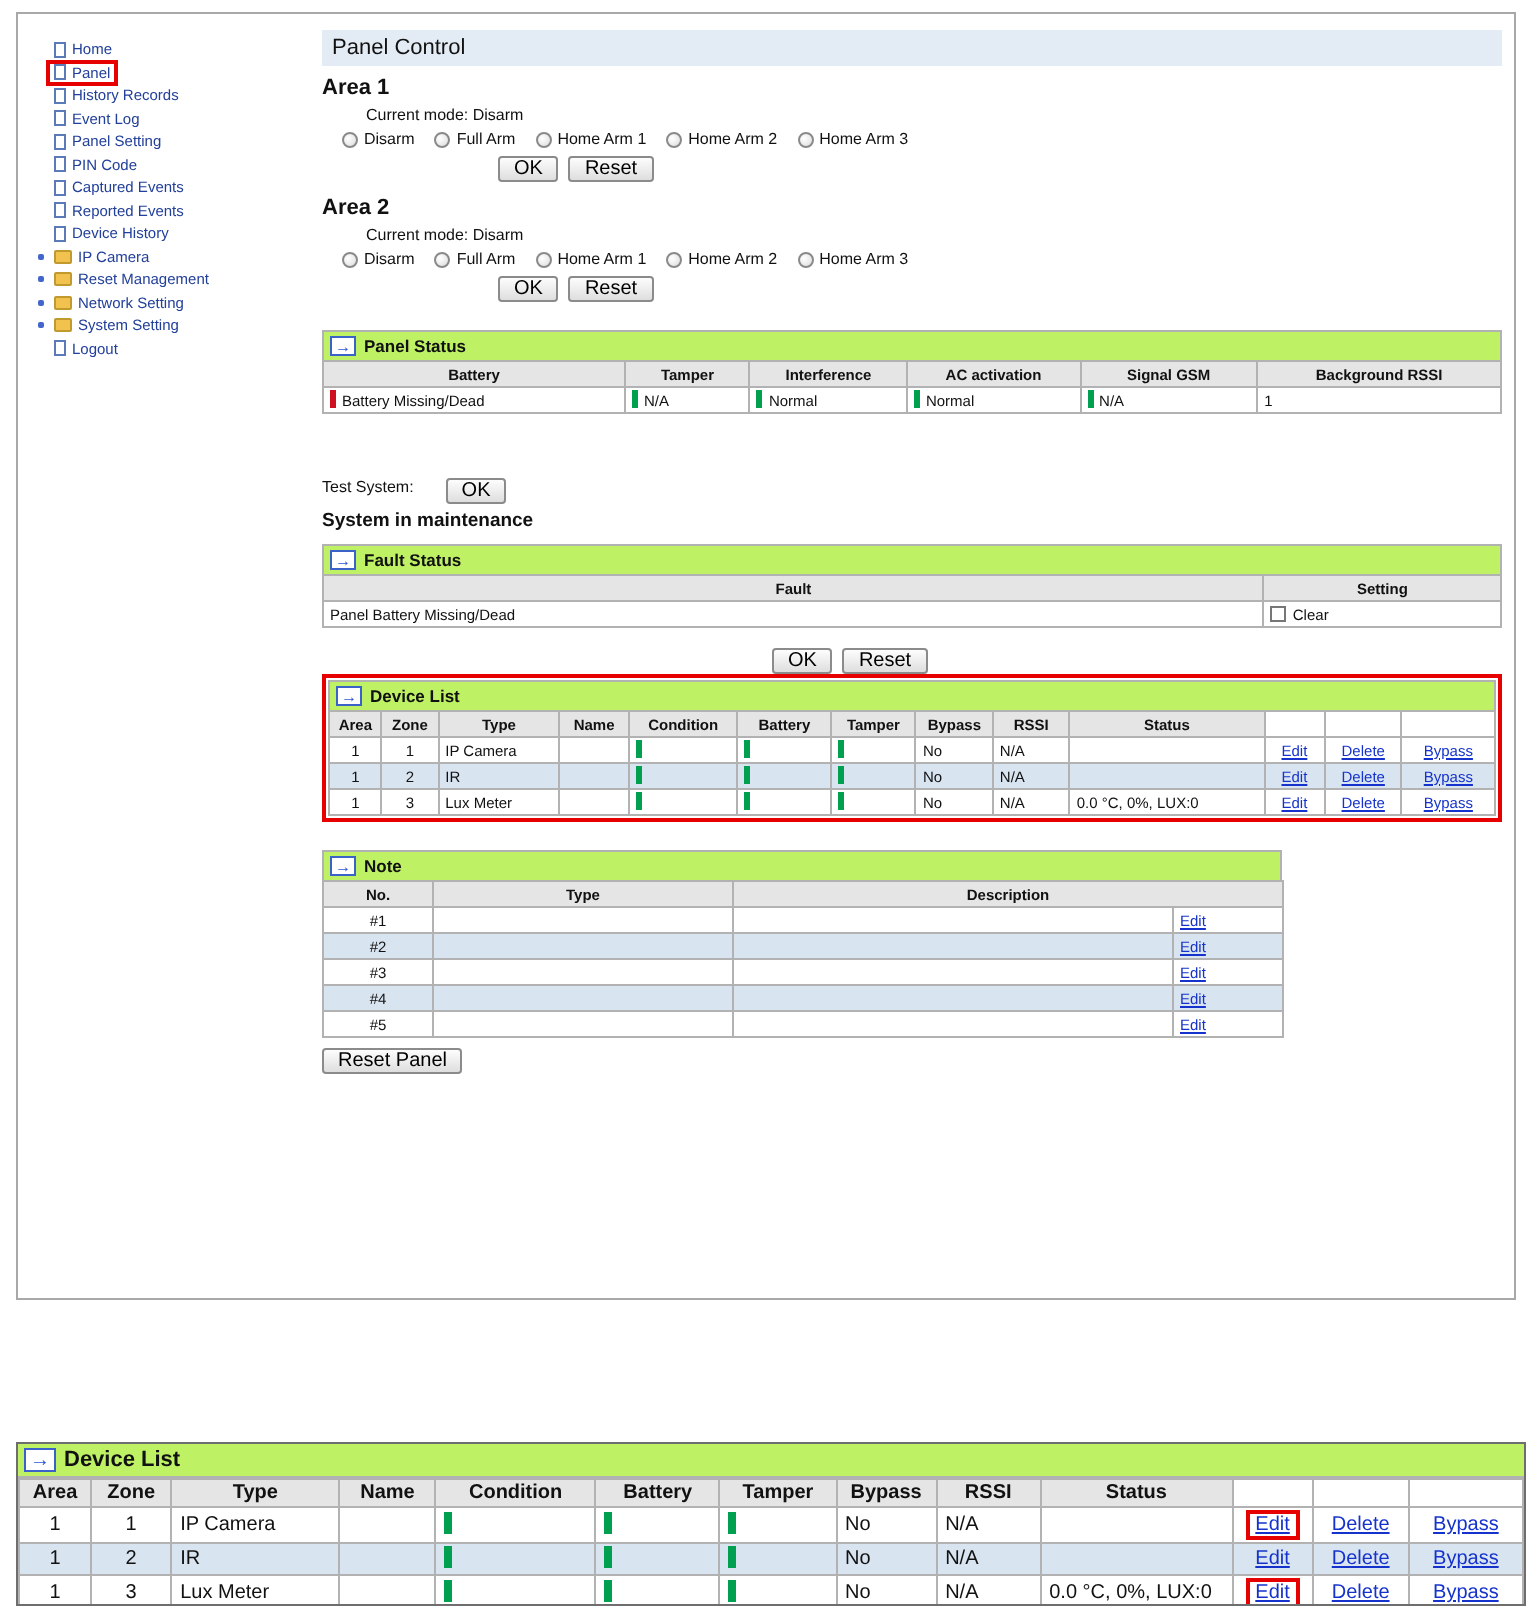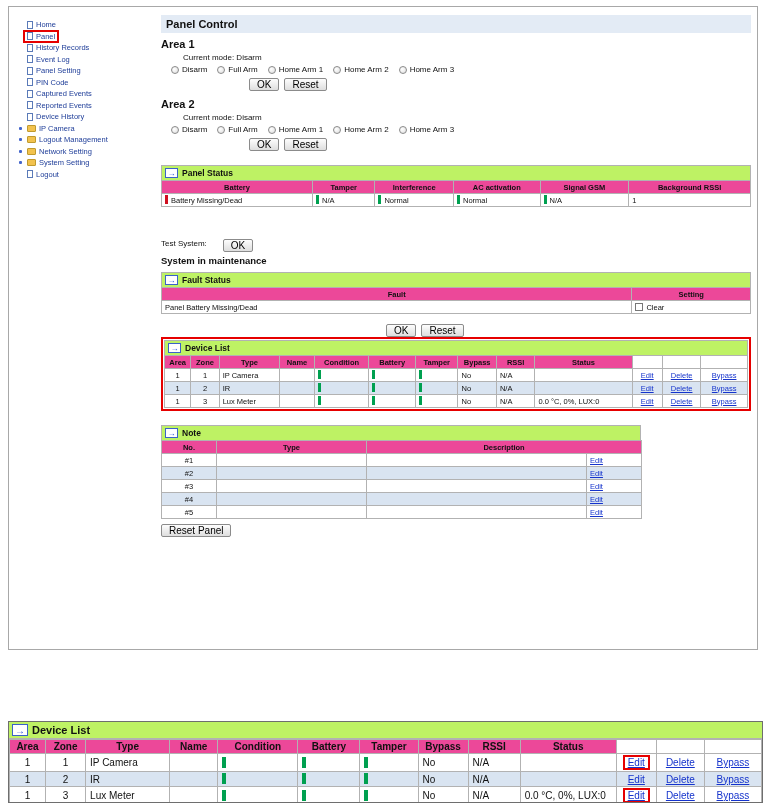--- a/index.html
+++ b/index.html
@@ -21,41 +21,41 @@
   .expander::before{content:"";width:3px;height:3px;background:#4466cc;border-radius:1px}
   .expander.none::before{background:transparent}
   .nav-inner{display:inline-flex;align-items:center;gap:3px;padding:0 2px}
   .nav-inner.hl{outline:2px solid #e60000}
   .page-icon{width:6px;height:8px;background:#fff;border:1px solid #5a7ab8;flex:none;box-sizing:border-box}
   .folder-icon{width:9px;height:7px;background:#f2c24e;border:1px solid #c09a2e;border-radius:1px;flex:none;box-sizing:border-box}
   .nav-label{font-size:7.5px;color:#22409a}
 
   
   .main{flex:1;margin-left:14px;font-size:8px}
-  .page-title{font-size:11px;font-weight:bold;background:#e3ebf5;padding:3px 5px;margin-bottom:4px}
+  .page-title{font-size:11px;font-weight:normal;background:#e3ebf5;padding:3px 5px;margin-bottom:4px}
   .area-name{font-size:11px;font-weight:bold;margin:5px 0 3px}
   .mode-line{font-size:8px;margin:0 0 3px 22px}
   .radio-row{display:flex;align-items:flex-start;margin-left:10px}
   .radio-opt{display:inline-flex;align-items:center;gap:3px;margin-right:10px;font-size:8px;cursor:pointer}
   .radio{width:8px;height:8px;border:1px solid #8a8a8a;border-radius:50%;
          background:radial-gradient(circle at 35% 35%,#fff,#dcdcdc);flex:none;box-sizing:border-box}
   .btn{font-family:inherit;font-size:10px;height:13px;line-height:9px;padding:0 7px;
        background:linear-gradient(#fdfdfd,#dedede);border:1px solid #8b8b8b;border-radius:2px;cursor:pointer;color:#000}
   .area-btns{margin:4px 0 7px 88px;display:flex;gap:5px}
 
   .section{margin-top:14px}
   .title-bar{height:15px;background:#bef264;border:1px solid #b2b2b2;border-bottom:none;
              display:flex;align-items:center;gap:4px;padding:0 3px;font-size:8.5px;font-weight:bold;box-sizing:border-box}
   .arrow-icon{width:13px;height:10px;border:1px solid #3a62c8;background:#fff;color:#2a52d8;
               font-size:8px;line-height:9px;text-align:center;font-weight:bold;flex:none;box-sizing:border-box}
   .arrow-icon::before{content:"→"}
 
   .tbl{width:100%;border-collapse:collapse;table-layout:fixed;font-size:7.5px}
   .tbl th,.tbl td{border:1px solid #b2b2b2;padding:1px 3px;height:13px;overflow:hidden;box-sizing:border-box}
-  .tbl th{background:#ec4899;font-weight:bold;text-align:center}
+  .tbl th{background:#e5e5e5;font-weight:bold;text-align:center}
   .tbl th.plain{background:#fff}
   .tbl td{background:#fff;text-align:left}
   .tbl td.c{text-align:center}
   tr.alt td{background:#d9e4f1}
 
   .bar{display:inline-block;width:3px;height:9px;vertical-align:-1px;margin-right:3px}
   .bar.green{background:#00a050}
   .bar.red{background:#cf1020}
 
   .test-line{display:flex;align-items:flex-start;gap:16px;margin:32px 0 3px;font-size:8px}
@@ -156,21 +156,21 @@
           <span class="expander"></span>
           <span class="nav-inner">
             <span class="folder-icon"></span>
             <span class="nav-label">IP Camera</span>
           </span>
         </div>
         <div class="nav-item">
           <span class="expander"></span>
           <span class="nav-inner">
             <span class="folder-icon"></span>
-            <span class="nav-label">Logout Management</span>
+            <span class="nav-label">Reset Management</span>
           </span>
         </div>
         <div class="nav-item">
           <span class="expander"></span>
           <span class="nav-inner">
             <span class="folder-icon"></span>
             <span class="nav-label">Network Setting</span>
           </span>
         </div>
         <div class="nav-item">

